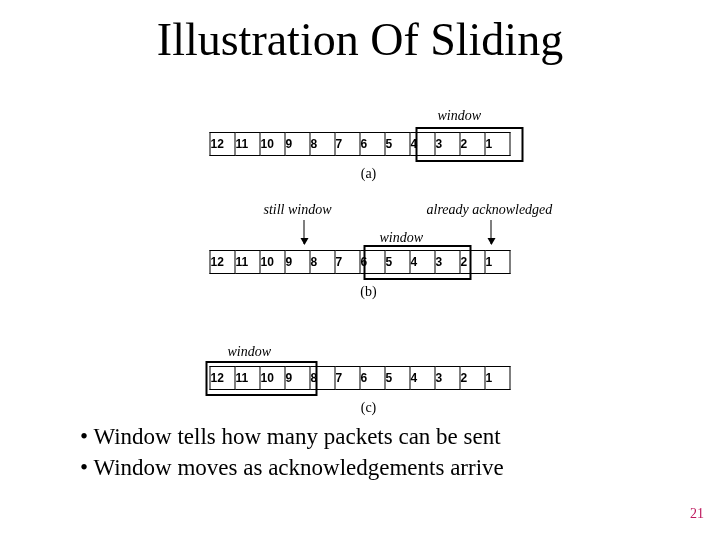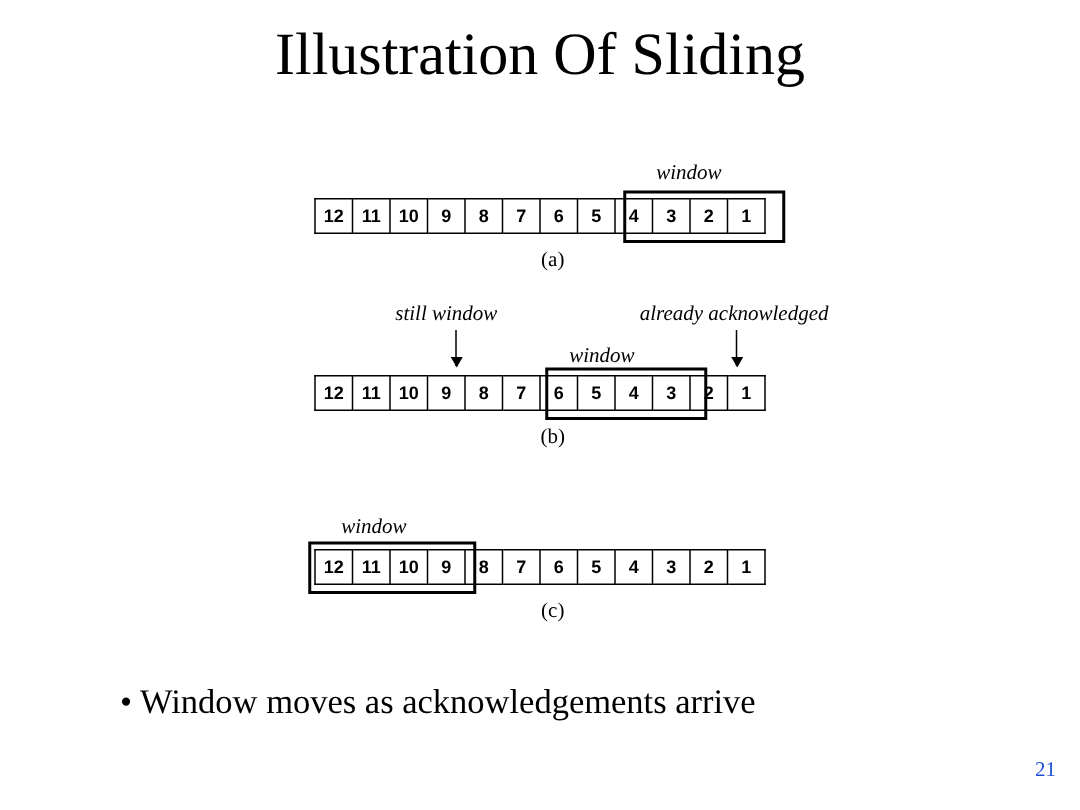--- a/index.html
+++ b/index.html
@@ -1,25 +1,25 @@
 <!DOCTYPE html>
 <html><head>
 <meta charset="utf-8">
 <style>
   html,body{margin:0;padding:0;width:720px;height:540px;background:#fff;font-family:"Times New Roman",Times,serif;color:#000}
   .slide{position:relative;width:720px;height:540px}
-  .title{position:absolute;left:0;right:0;top:12px;text-align:center;font-size:40px;line-height:1.2}
+  .title{position:absolute;left:0;right:0;top:12px;text-align:center;font-size:46px;line-height:1.2}
   .bullets{position:absolute;left:40px;bottom:34px;font-size:23px;line-height:1.35}
   .bullets li{margin:0;padding:0;list-style:none}
   .bullets li::before{content:"•  "}
-  .pagenum{position:absolute;right:16px;bottom:18px;font-size:14px;color:#1d4ed8}
+  .pagenum{position:absolute;right:16px;bottom:18px;font-size:14px;color:#be185d}
   .figarea{position:absolute;left:0;right:0;top:104px;height:340px}
   .row{position:absolute;left:50%;transform:translateX(-50%)}
   table.boxes{border-collapse:collapse}
-  table.boxes td{border:1px solid #000;font:bold 12px Arial,Helvetica,sans-serif;text-align:center;padding:0;height:22px;width:24px;background:#fff}
+  table.boxes td{border:1px solid #000;font:bold 12px Arial,Helvetica,sans-serif;text-align:left;padding:0;height:22px;width:24px;background:#fff}
   .wbox{position:absolute;border:2px solid #000}
   .lbl{position:absolute;font:italic 14px "Times New Roman",serif;text-align:left}
   .romlbl{position:absolute;font:14px "Times New Roman",serif;text-align:center;width:30px}
   .arrow{position:absolute;width:0;border-left:1px solid #000}
   .arrow::after{content:"";position:absolute;left:-4px;bottom:-1px;border-left:4px solid transparent;border-right:4px solid transparent;border-top:7px solid #000}
 </style>
 </head>
 <body>
 
 <div class="slide">
@@ -105,17 +105,18 @@
       </tr>
           </tbody>
         </table>
       <div class="wbox" style="left:-4px;top:-5px;width:108px;height:31px"></div>
       <div class="romlbl" style="left:144px;top:34px">(c)</div>
     </div>
 
   </div>
 
   <ul class="bullets">
+    <li>Window tells how many packets can be sent</li>
     <li>Window moves as acknowledgements arrive</li>
   </ul>
 
   <div class="pagenum">21</div>
 </div>
 
 </body></html>

